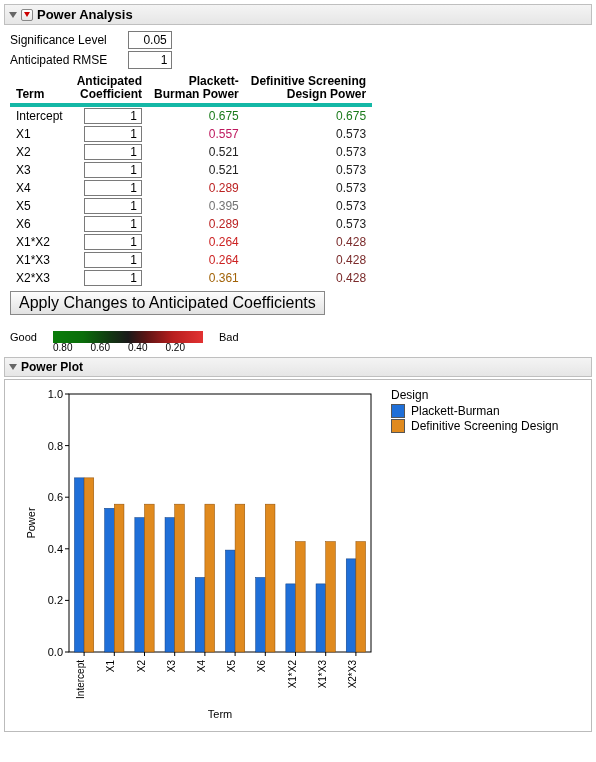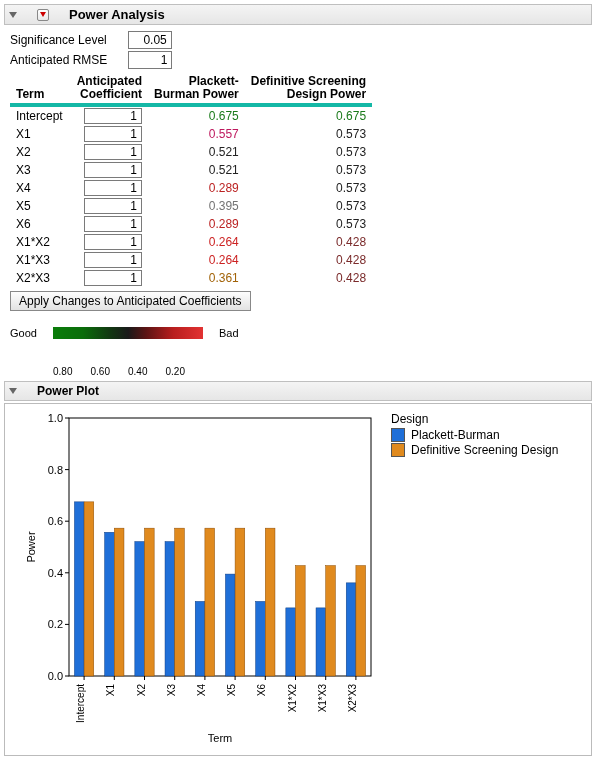--- a/index.html
+++ b/index.html
@@ -11,45 +11,45 @@
     background: #fff;
     color: #000;
     width: 596px;
   }
   .panel-header {
     background: linear-gradient(#f4f4f4,#e6e6e6);
     border: 1px solid #bfbfbf;
     padding: 2px 4px;
     display: flex;
     align-items: center;
-    gap: 20px;
+    gap: 4px;
   }
   .panel-header.sub { font-weight: bold; }
   .disclosure {
     width:0;height:0;border-left:4px solid transparent;border-right:4px solid transparent;border-top:6px solid #666;display:inline-block;
   }
   .redhot {
     width:12px;height:12px;border:1px solid #888;background:linear-gradient(#fff,#e8e8e8);border-radius:2px;display:inline-flex;align-items:center;justify-content:center;
   }
   .redhot::after{content:"";width:0;height:0;border-left:3px solid transparent;border-right:3px solid transparent;border-top:5px solid #c00;}
   .panel-title{font-weight:bold;font-size:13px;}
   .section-body{padding:4px 6px;}
   .row{display:flex;align-items:center;gap:21px;margin:2px 0;}
   .num-input{width:44px;height:18px;font-size:12px;text-align:right;border:1px solid #7a7a7a;padding:7px 4px;background:#fff;}
   table.power{border-collapse:collapse;margin-top:4px;}
   table.power th{font-weight:bold;text-align:right;border-bottom:4px solid #14b8a6;padding:2px 6px;vertical-align:bottom;line-height:1.1;}
   table.power th.termhead{text-align:left;}
   table.power td{padding:1px 6px;text-align:right;}
   table.power td.term{text-align:left;padding-right:8px;}
   .coef-input{width:58px;height:16px;font-size:12px;text-align:right;border:1px solid #7a7a7a;padding:0 4px;background:#fff;}
-  .btn{font-family:inherit;font-size:12px;border:1px solid #888;background:linear-gradient(#fdfdfd,#e2e2e2);padding:2px 8px;margin-top:4px;cursor:pointer;}
+  .btn{font-family:inherit;font-size:16px;border:1px solid #888;background:linear-gradient(#fdfdfd,#e2e2e2);padding:2px 8px;margin-top:4px;cursor:pointer;}
   .legend-strip{display:flex;align-items:center;gap:16px;margin-top:16px;font-size:11px;}
   .strip{position:relative;width:150px;height:12px;background:linear-gradient(to right,#0a7d0a 0%, #0a6d0a 20%, #123812 38%, #1a1a1a 50%, #5c1414 62%, #b81e1e 80%, #e23232 100%);}
   .strip-labels{display:flex;width:150px;justify-content:space-between;font-size:10px;margin-left:34px;margin-top:-1px;}
-  .strip-labels span{width:25%;text-align:center;margin-top:28px;}
+  .strip-labels span{width:25%;text-align:center;}
   
   .chart-wrap{display:flex;gap:10px;padding:4px 4px 4px 16px;border:1px solid #bbb;margin-top:2px;}
   .chart-svg-holder{flex:0 0 auto;}
   .chart-legend{font-size:12px;padding-top:4px;}
   .chart-legend .title{margin-bottom:2px;}
   .chart-legend .item{display:flex;align-items:center;gap:6px;margin:1px 0;}
   .swatch{width:14px;height:14px;border:1px solid #555;}
   .pb{background:#1f6fd8;}
   .dsd{background:#e08a1e;}
   svg text{font-family:"Segoe UI",Arial,sans-serif;}

